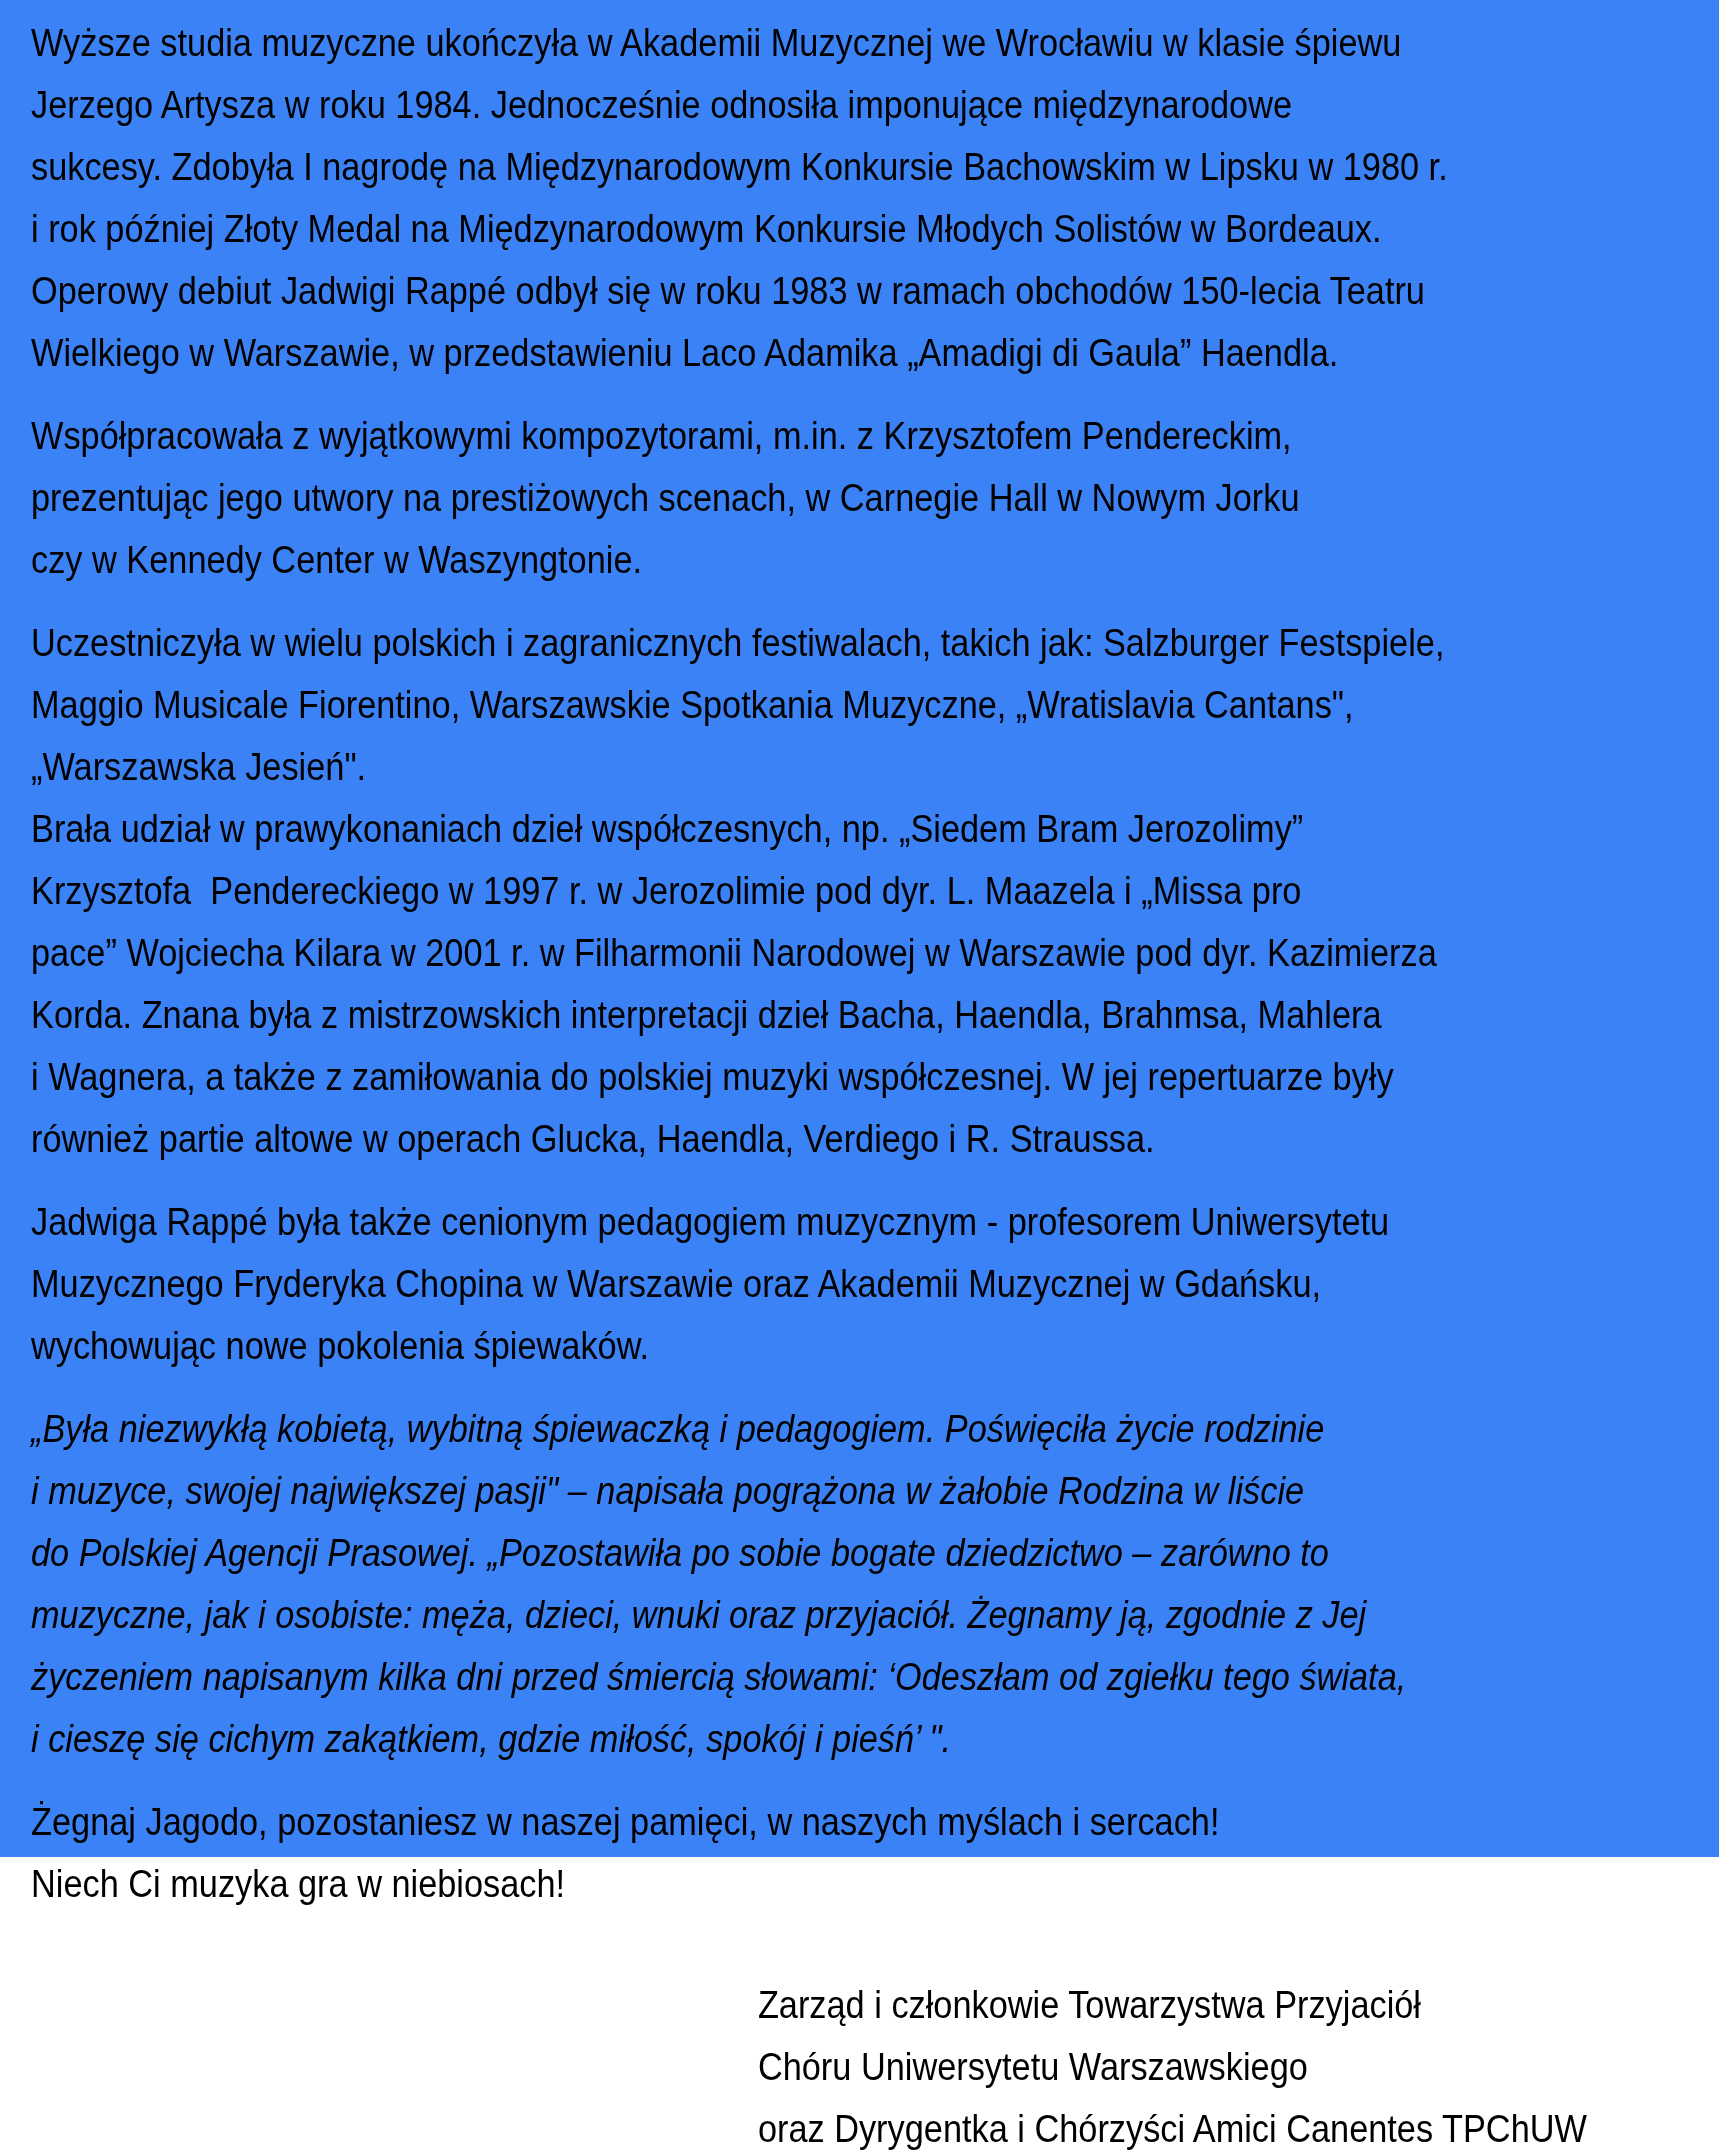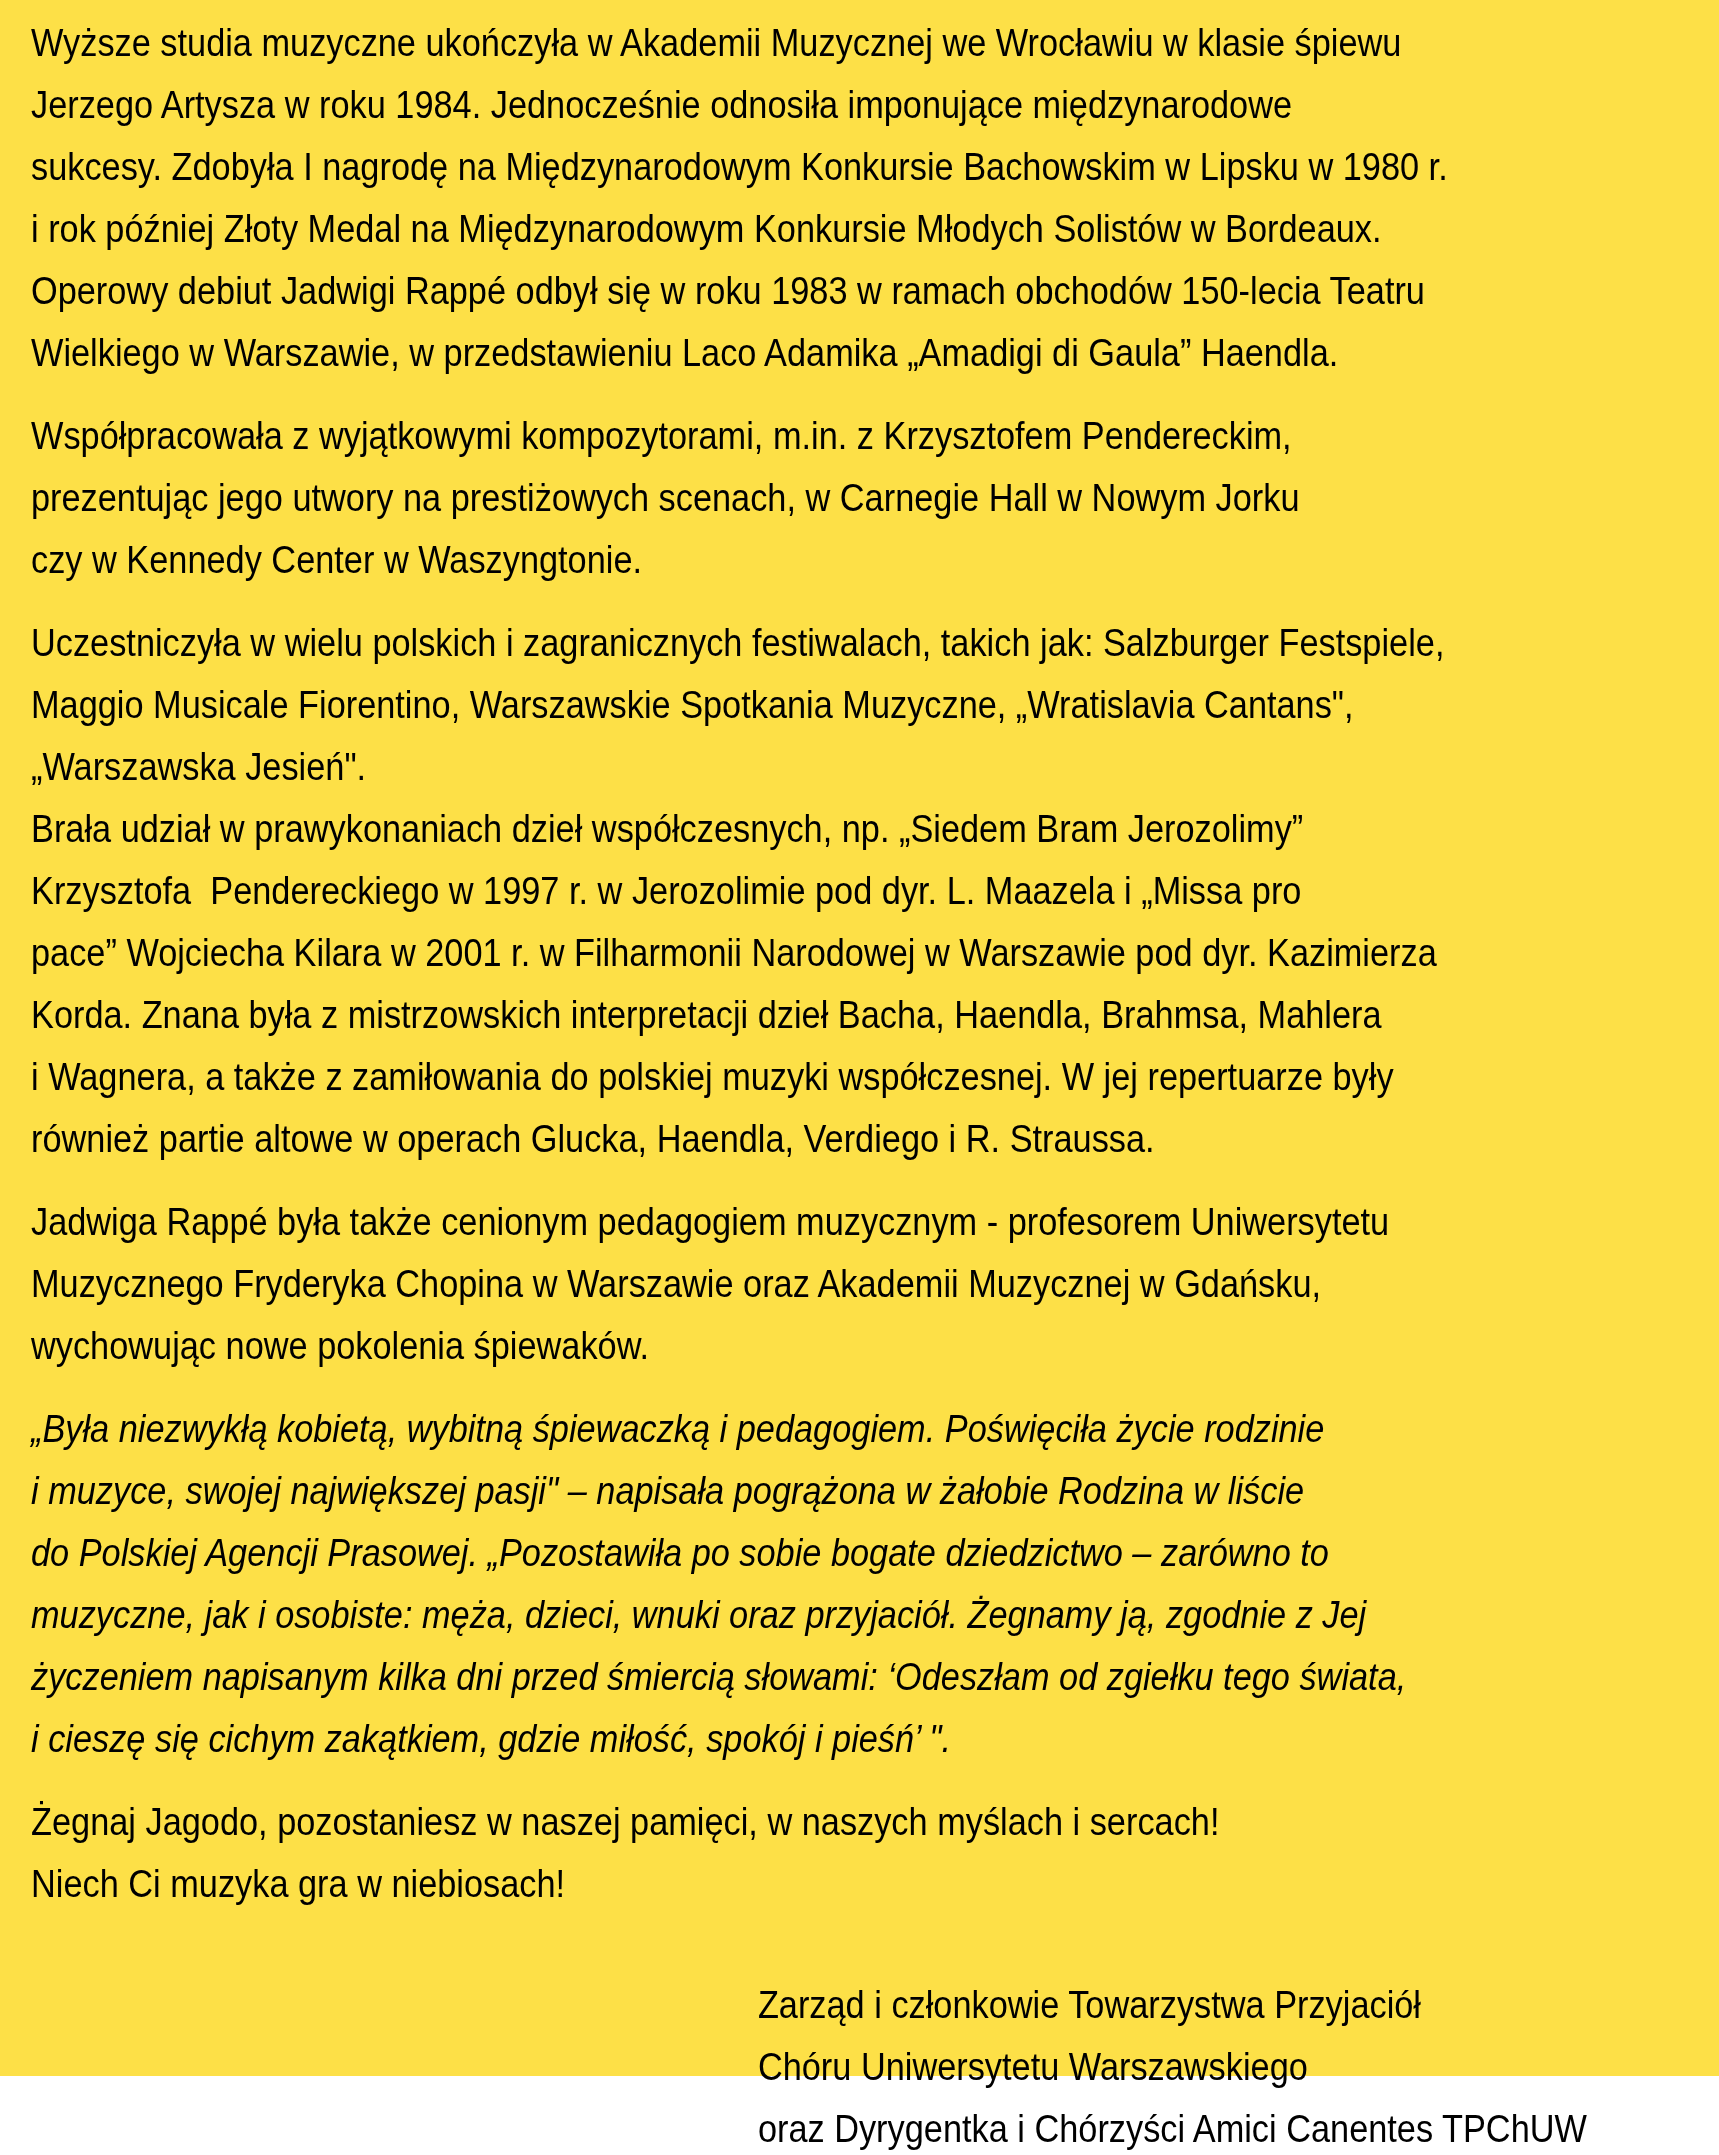--- a/index.html
+++ b/index.html
@@ -8,23 +8,23 @@
   }
   body {
     width: 1720px;
     height: 2155px;
     background: #ffffff;
     overflow: hidden;
   }
   .page {
     box-sizing: border-box;
     width: 1720px;
-    height: 2076px;
+    height: 1857px;
     padding: 12px 0 1px 31px;
-    background: #fde047;
+    background: #3b82f6;
   }
   .text-wrap {
     width: 1999px;
     transform: scaleX(0.88);
     transform-origin: 0 0;
     font-family: "Liberation Sans", sans-serif;
     font-size: 39px;
     line-height: 62px;
     color: #000000;
     letter-spacing: 0px;

